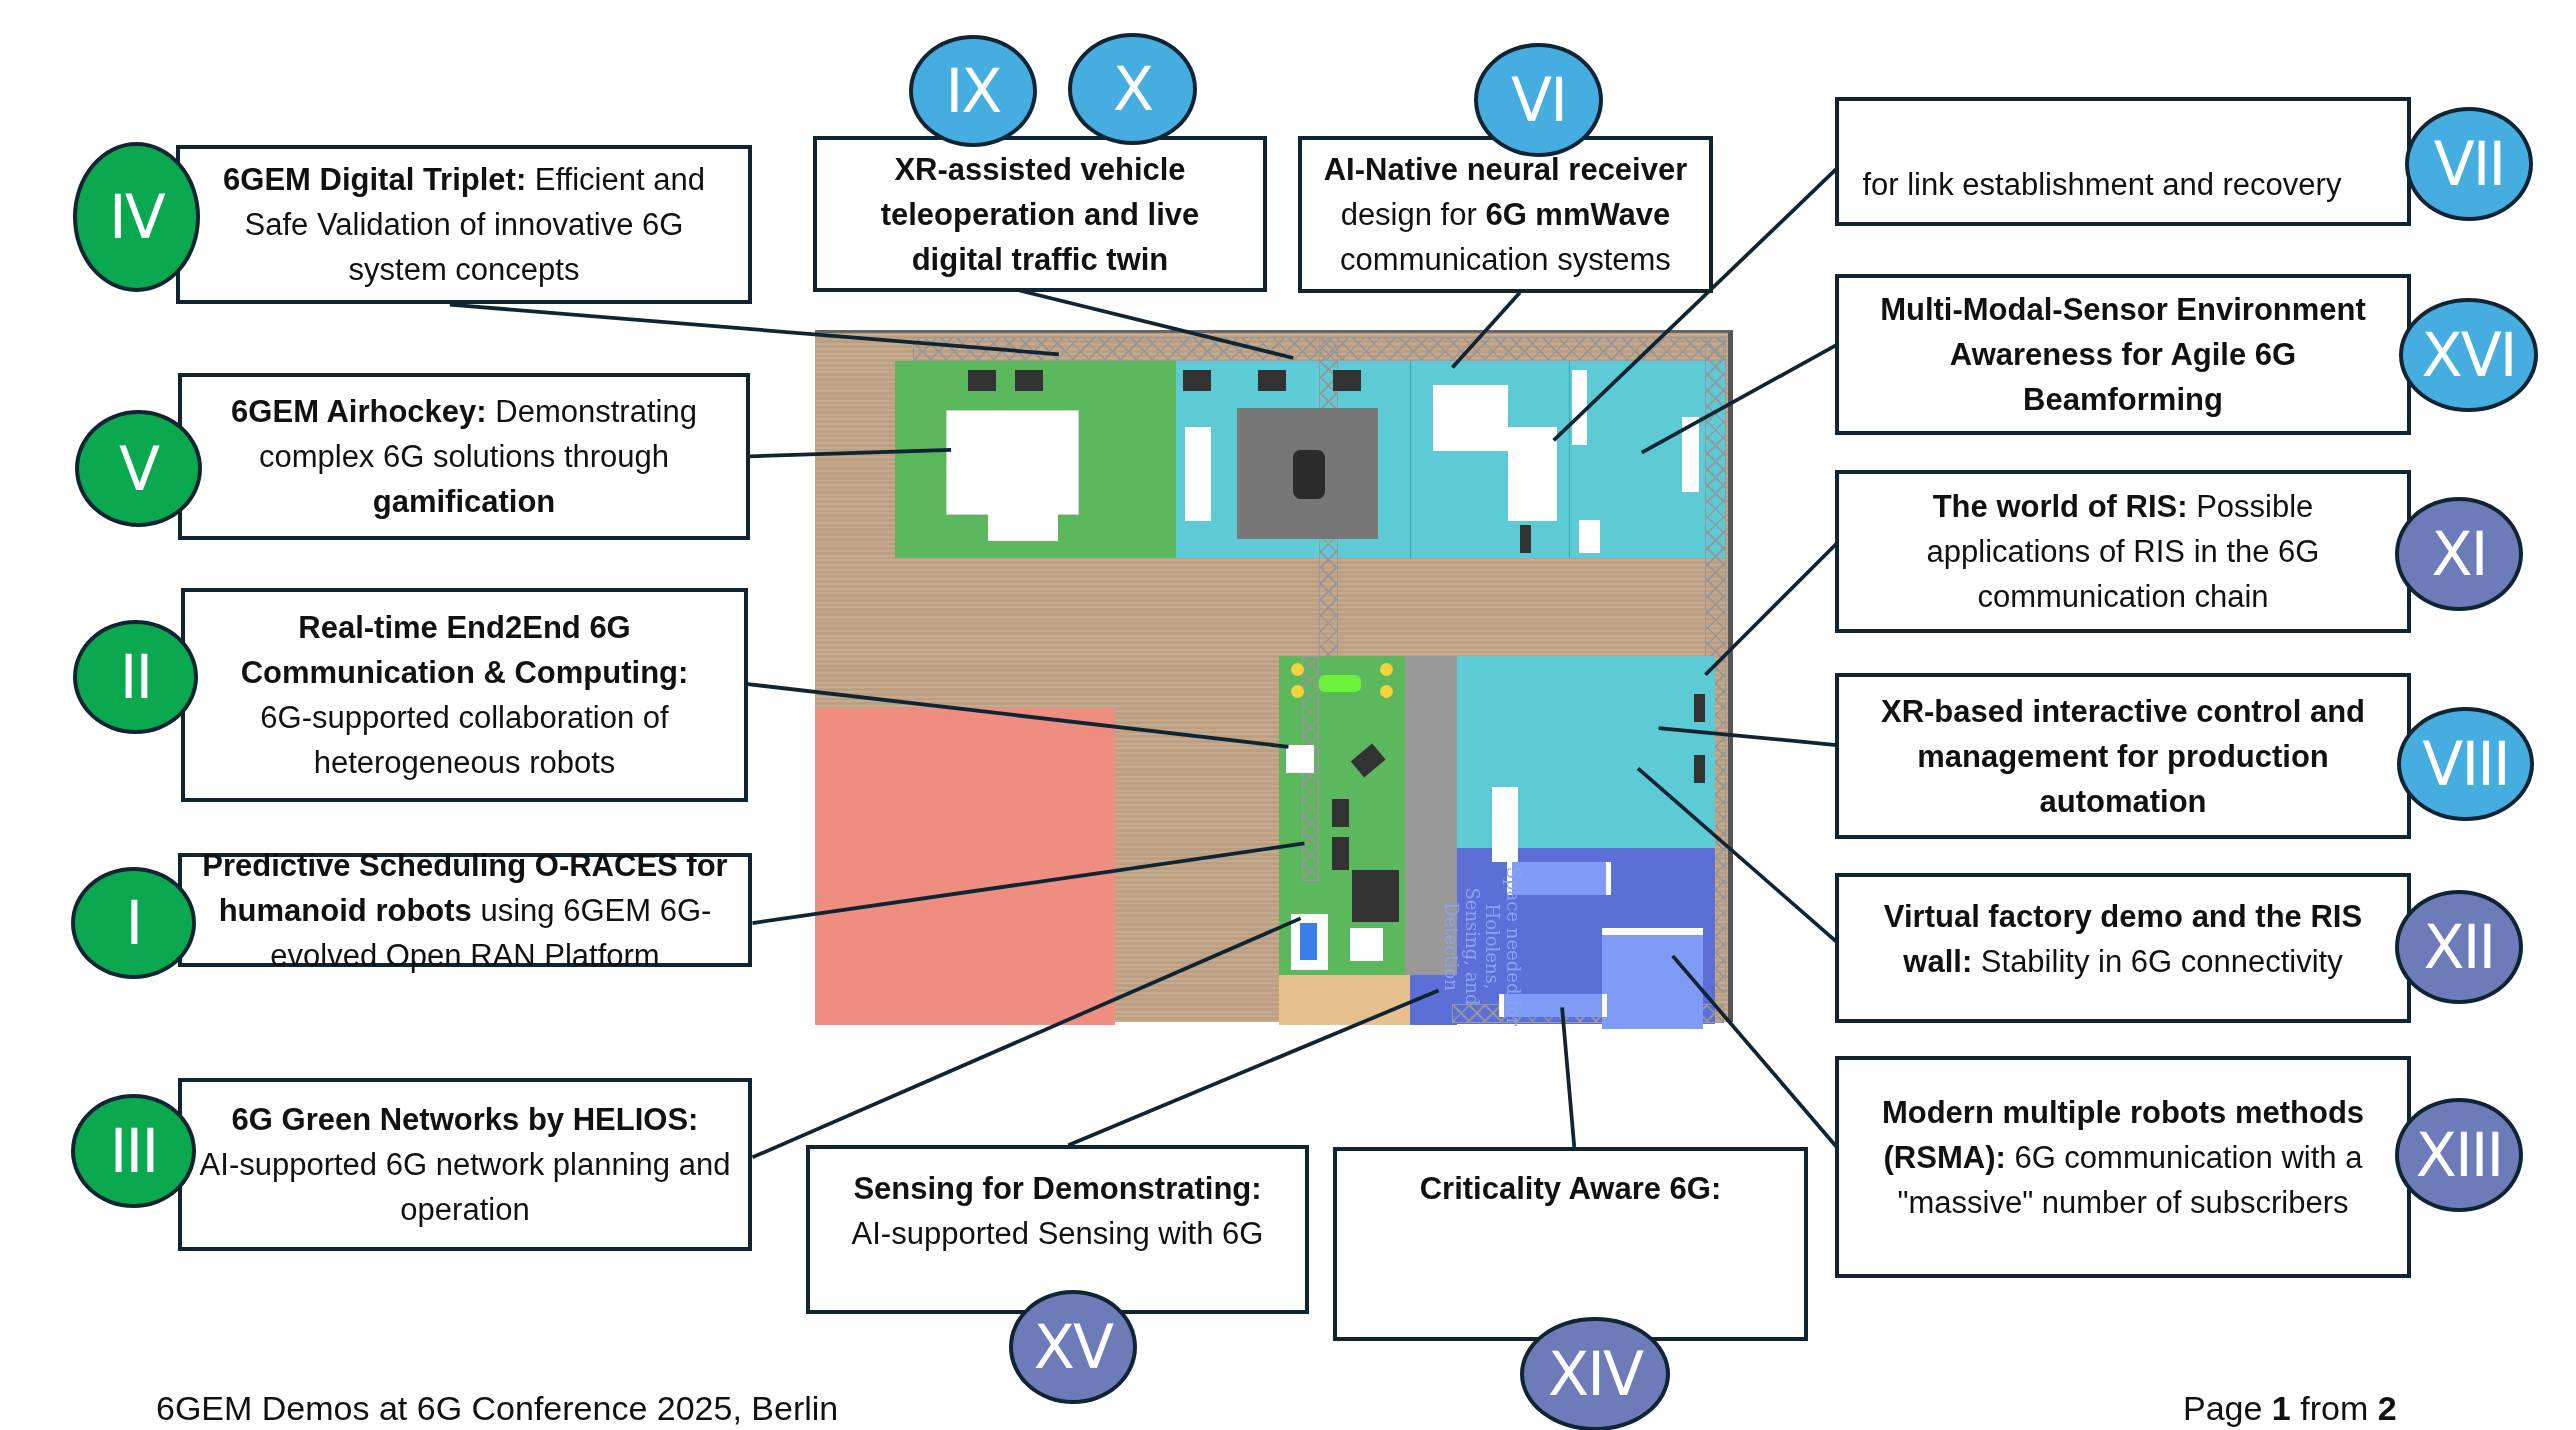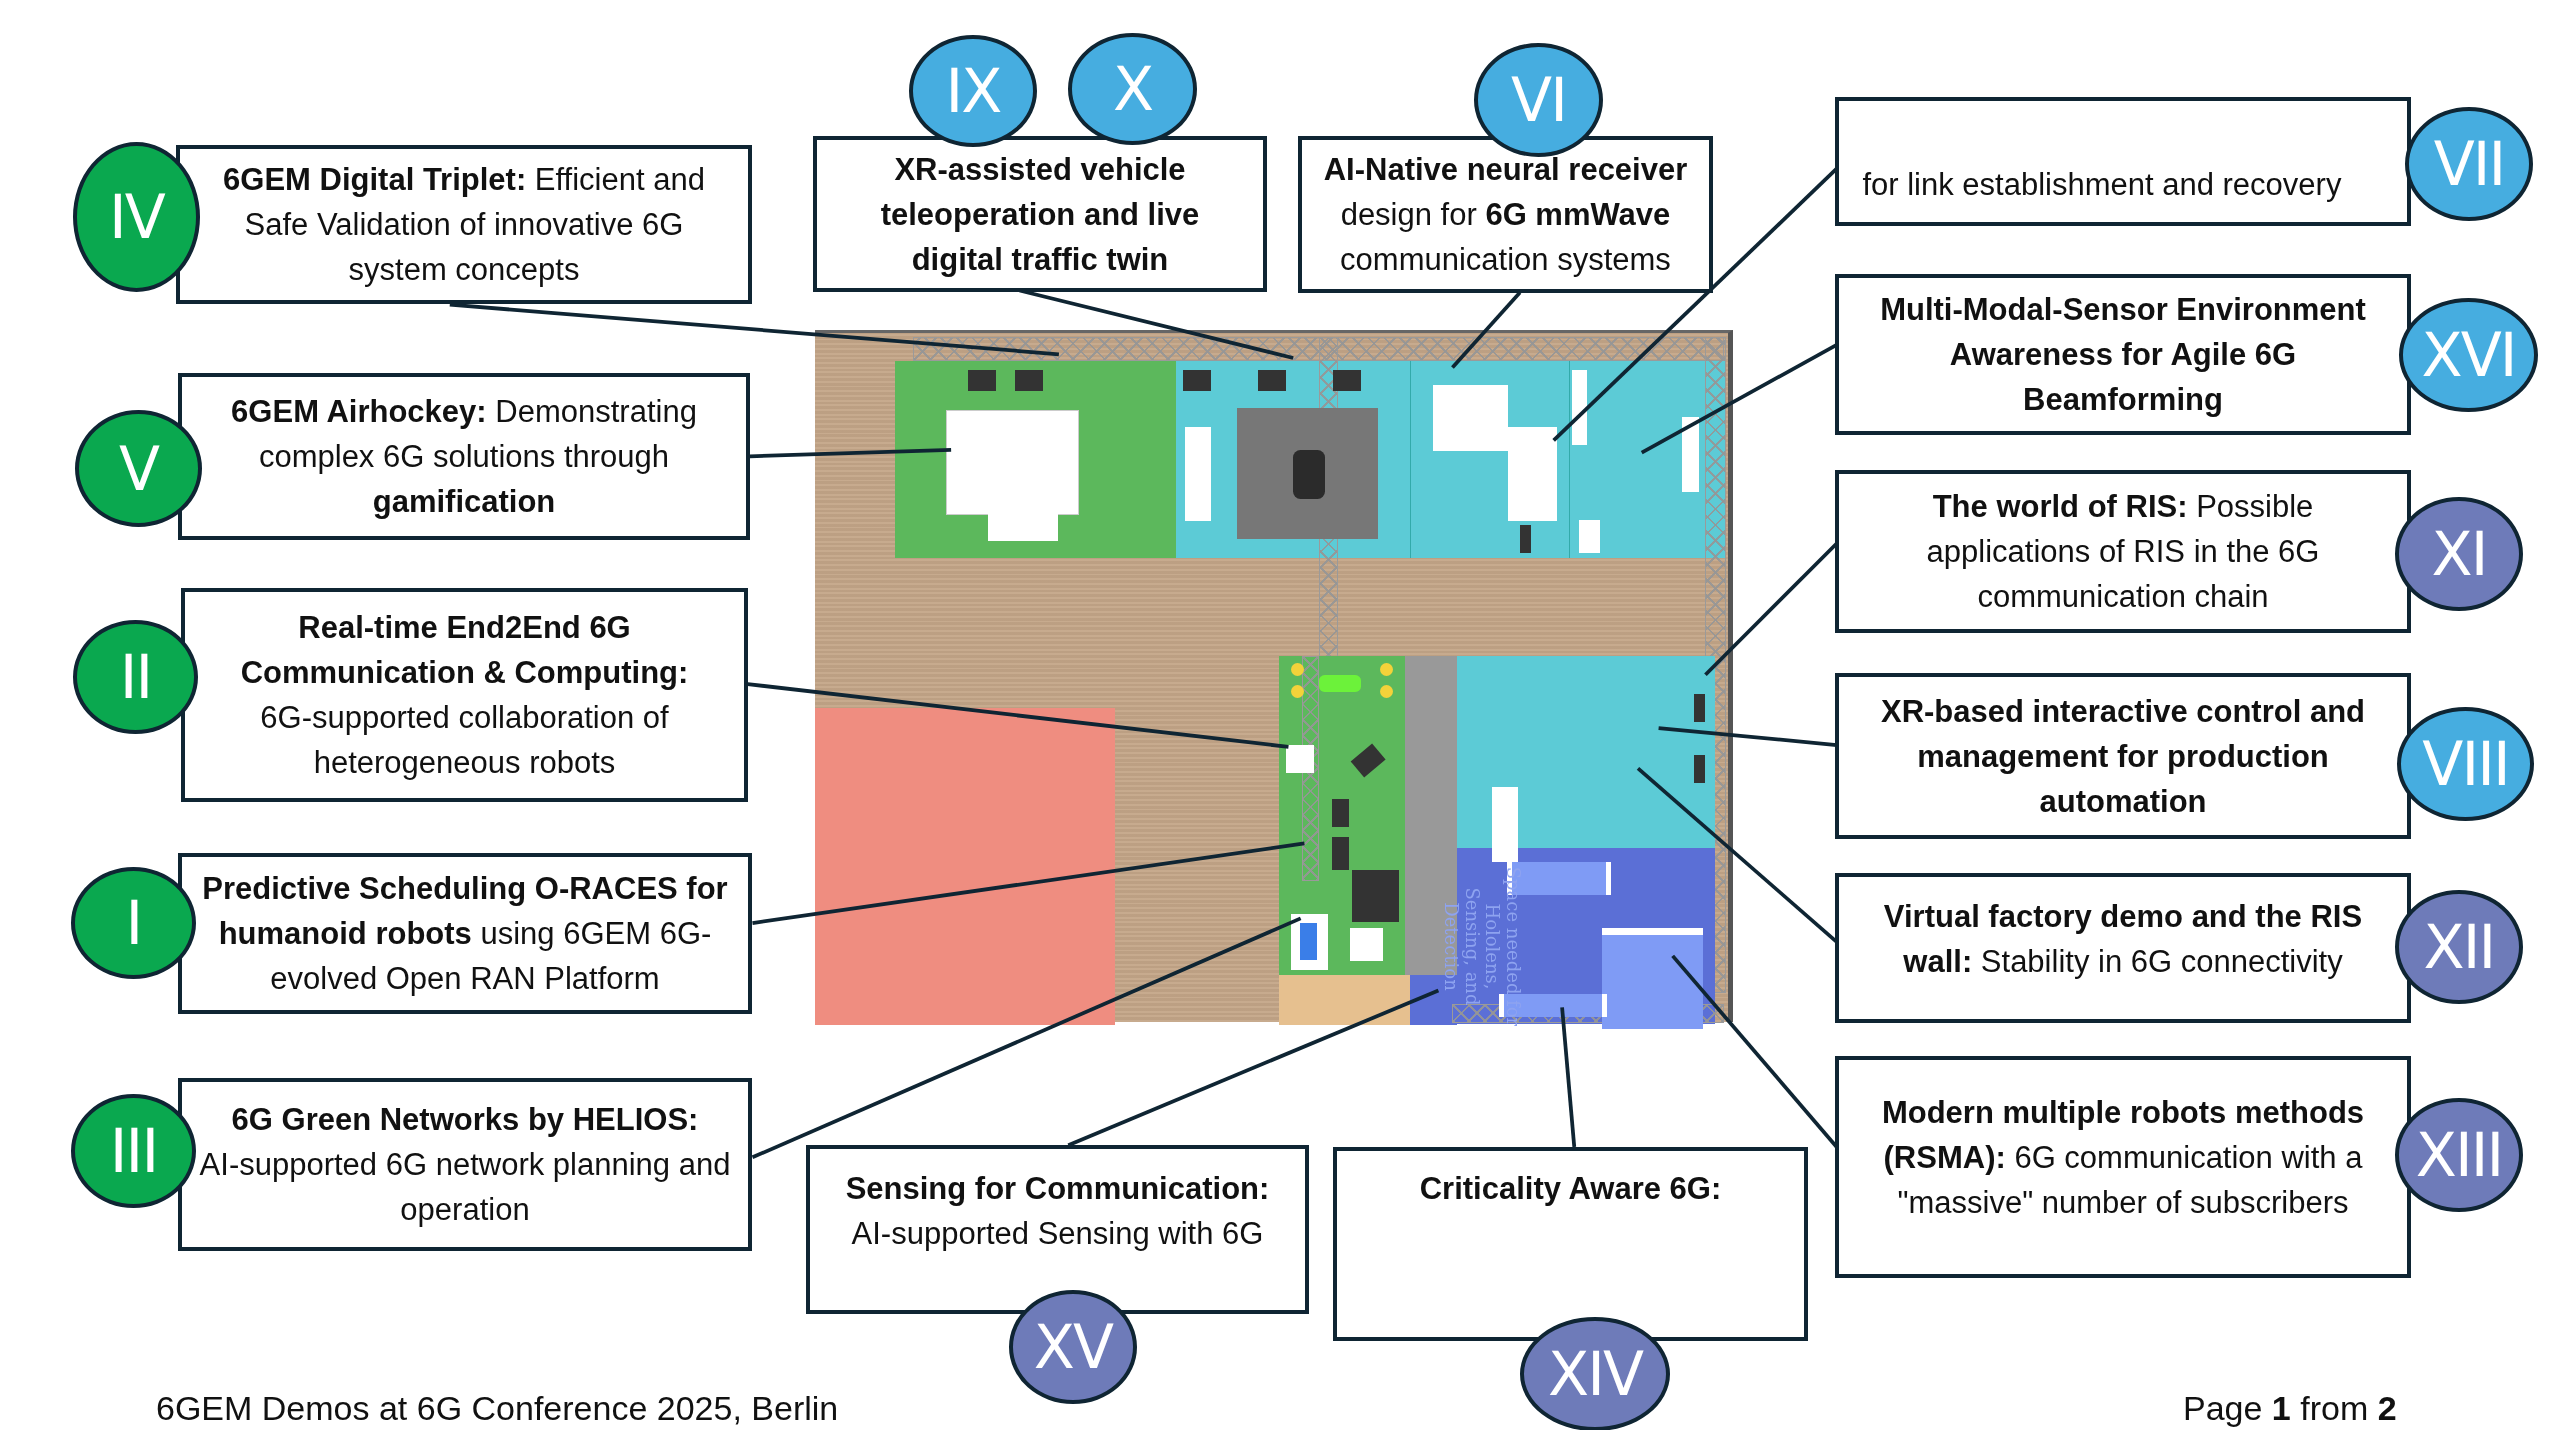--- a/index.html
+++ b/index.html
@@ -131,21 +131,21 @@
     <span>V</span>
   </div>
 
 <div class="box" style="left:181px;top:588px;width:567px;height:214px;">
   <div><b>Real-time End2End 6G Communication &amp; Computing:</b><br><span>6G-supported collaboration of heterogeneous robots</span></div>
 </div>
 <div class="circle c-green" style="left:73px;top:620px;width:125px;height:114px;">
     <span>II</span>
   </div>
 
-<div class="box" style="left:178px;top:853px;width:574px;height:161px;">
+<div class="box" style="left:178px;top:853px;width:574px;height:114px;">
   <div><b>Predictive Scheduling O-RACES for humanoid robots</b> <span>using 6GEM 6G-evolved Open RAN Platform</span></div>
 </div>
 <div class="circle c-green" style="left:71px;top:867px;width:125px;height:112px;">
     <span>I</span>
   </div>
 
 <div class="box" style="left:178px;top:1078px;width:574px;height:173px;">
   <div><b>6G Green Networks by HELIOS:</b><br><span>AI-supported 6G network planning and operation</span></div>
 </div>
 <div class="circle c-green" style="left:71px;top:1094px;width:125px;height:114px;">
@@ -205,21 +205,21 @@
   </div>
 
 <div class="box" style="left:1835px;top:1056px;width:576px;height:222px;justify-content:flex-start;padding-top:30px;">
   <div><b>Modern multiple robots methods (RSMA):</b> <span>6G communication with a "massive" number of subscribers</span></div>
 </div>
 <div class="circle c-purple" style="left:2395px;top:1098px;width:128px;height:114px;">
     <span>XIII</span>
   </div>
 
 <div class="box" style="left:806px;top:1145px;width:503px;height:169px;justify-content:flex-start;padding-top:17px;">
-  <div><b>Sensing for Communication:</b><br><span>AI-supported Sensing with 6G</span></div>
+  <div><b>Sensing for Demonstrating:</b><br><span>AI-supported Sensing with 6G</span></div>
 </div>
 <div class="circle c-purple" style="left:1009px;top:1290px;width:128px;height:114px;">
     <span>XV</span>
   </div>
 
 <div class="box" style="left:1333px;top:1147px;width:475px;height:194px;justify-content:flex-start;padding-top:15px;">
   <div><b>Criticality Aware 6G:</b><br></div>
 </div>
 <div class="circle c-purple" style="left:1520px;top:1317px;width:150px;height:114px;">
     <span>XIV</span>

